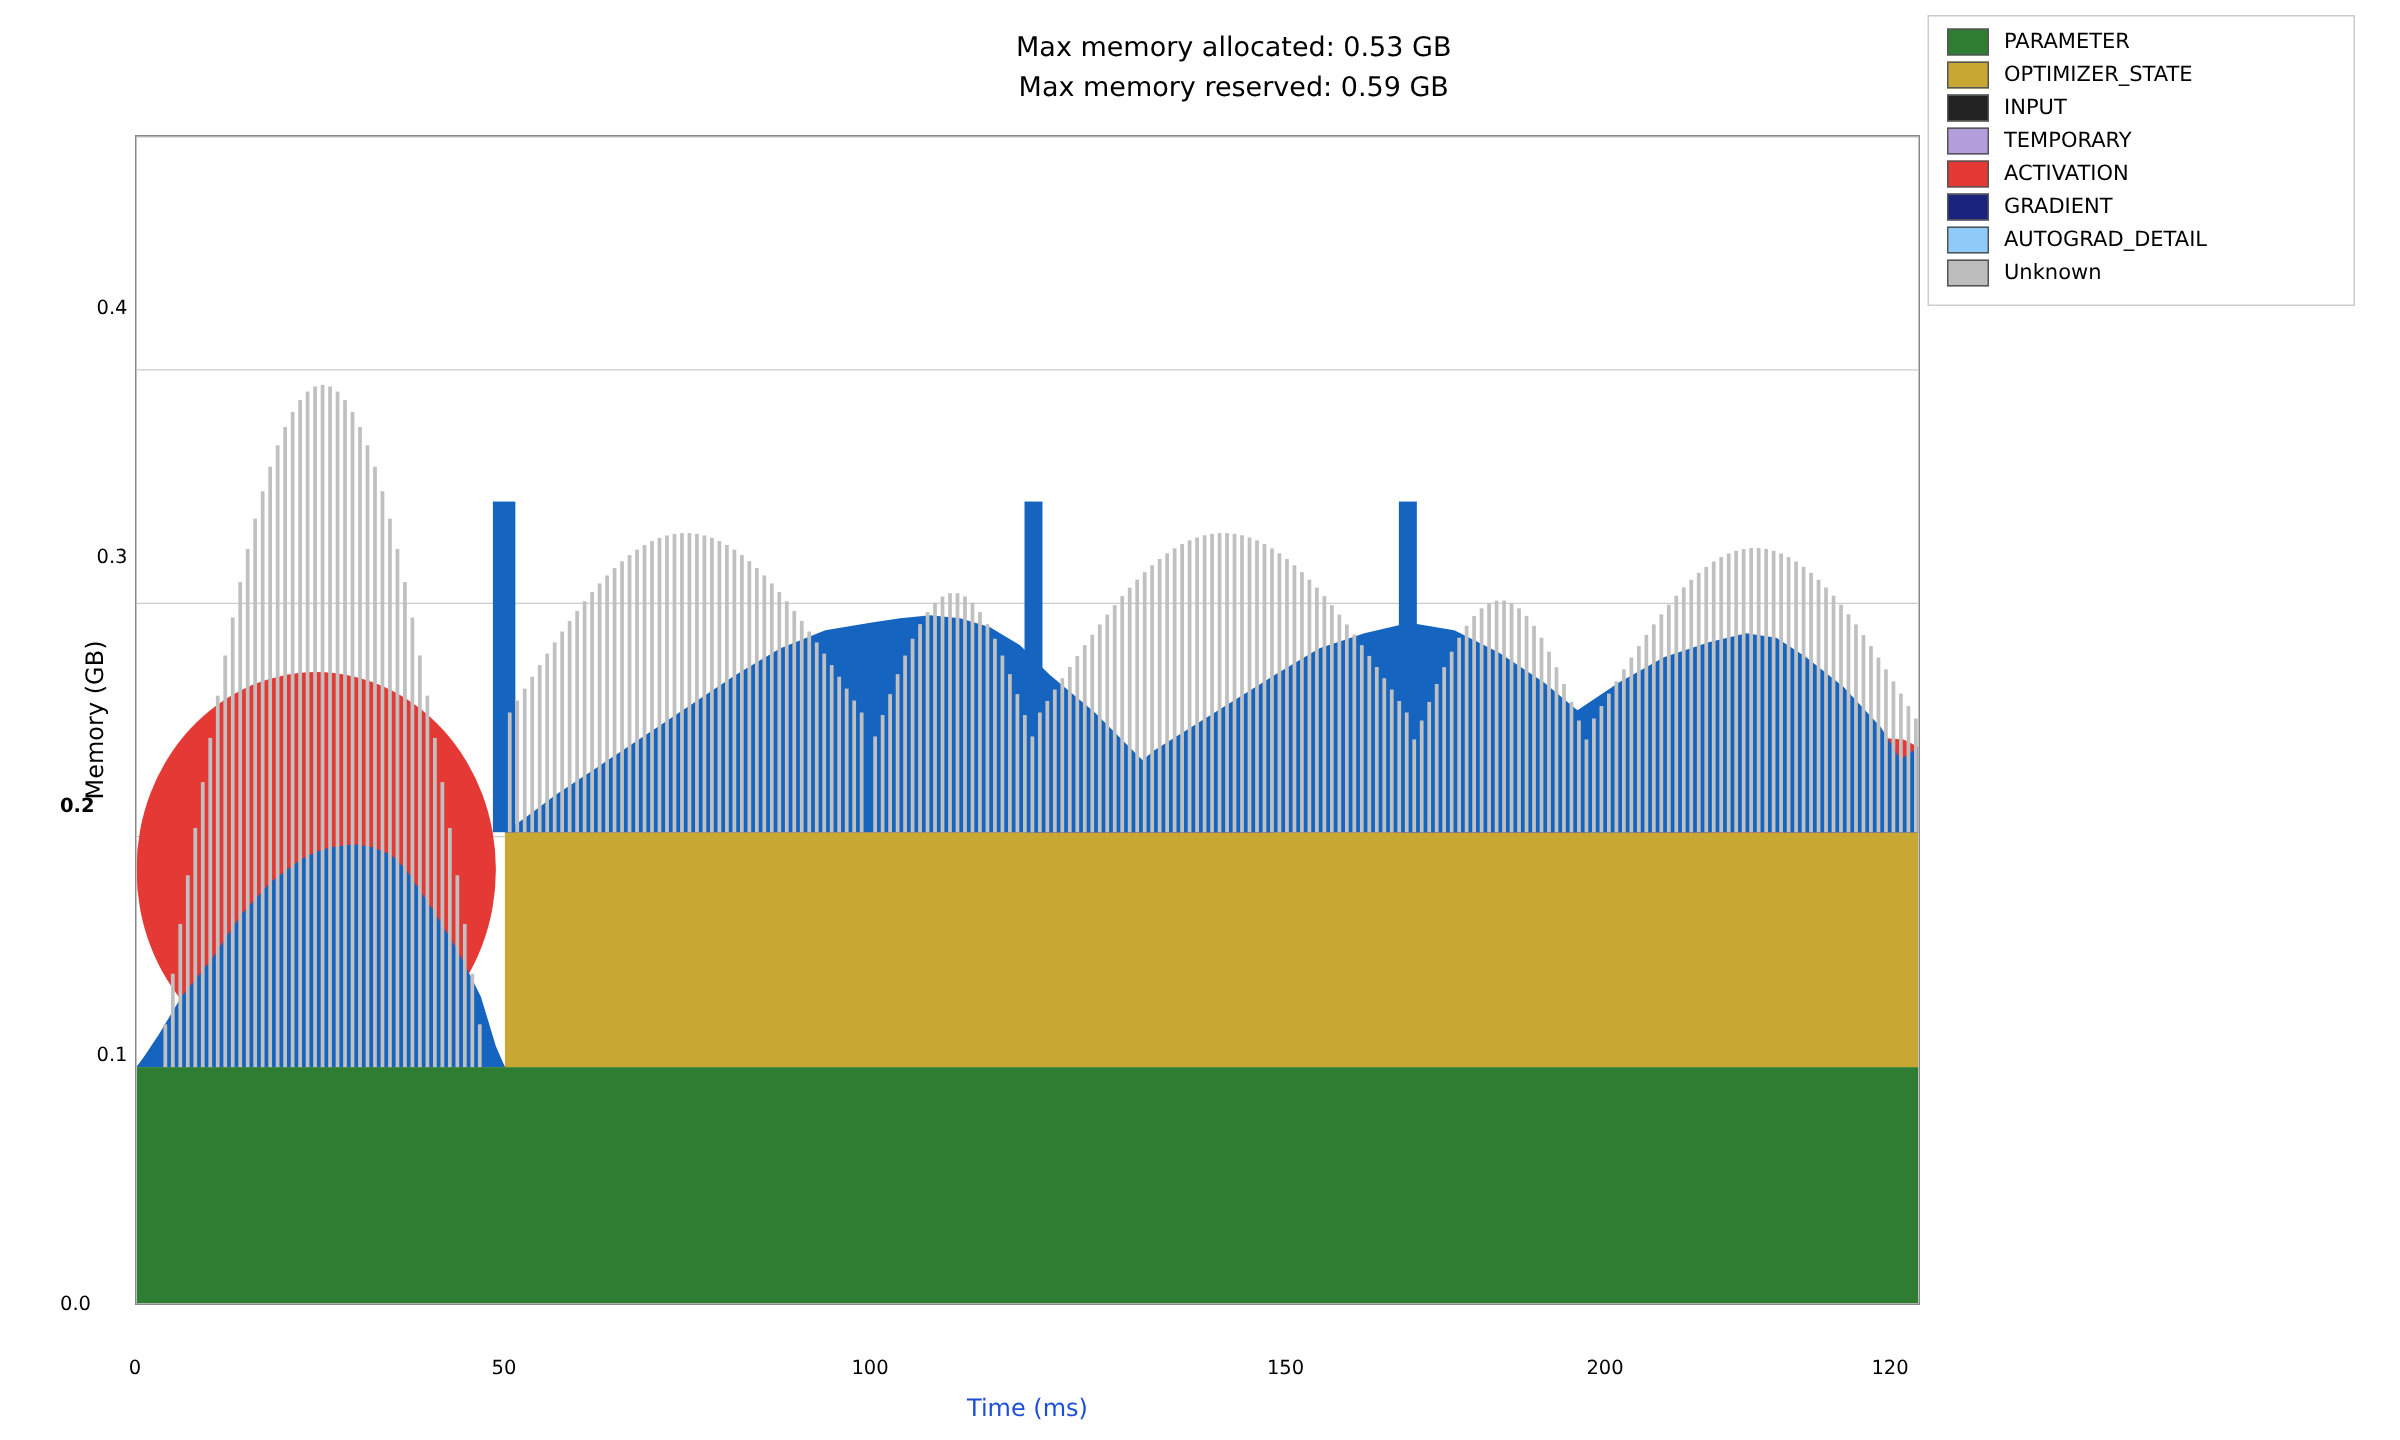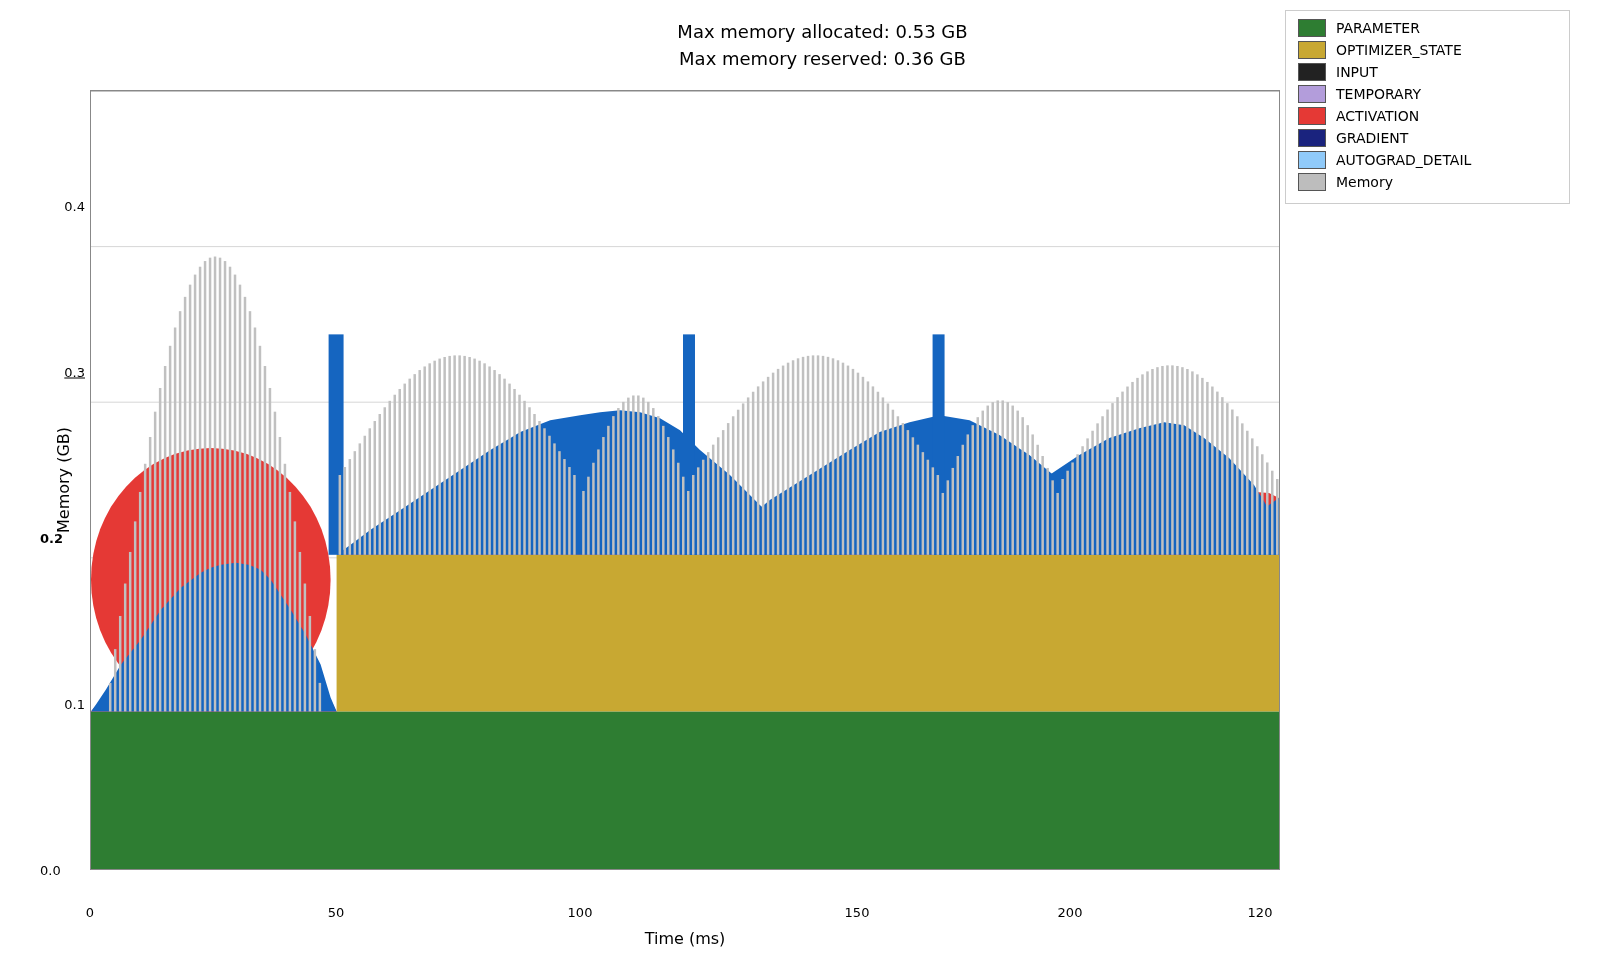--- a/index.html
+++ b/index.html
@@ -53,21 +53,21 @@
       color: #000;
       white-space: nowrap;
     }
     .axis-label-x {
       position: absolute;
       bottom: 12px;
       left: 90px;
       right: 320px;
       text-align: center;
       font-size: 16px;
-      color: #000000;
+      color: #1d4ed8;
     }
     
     .legend {
       position: absolute;
       top: 10px;
       right: 30px;
       width: 285px;
       border: 1px solid #ccc;
       background: #fff;
       padding: 8px 12px;
@@ -86,21 +86,21 @@
       border: 1px solid #555;
     }
   </style>
 </head>
 <body>
 
 <div class="chart-container">
 
   <div class="chart-title">
     <div>Max memory allocated: 0.53 GB</div>
-    <div>Max memory reserved: 0.36 GB</div>
+    <div>Max memory reserved: 0.59 GB</div>
   </div>
 
   <div class="axis-label-y">Memory (GB)</div>
 
   <div class="axis-label-x">Time (ms)</div>
 
   <div class="chart-area">
     <svg class="chart-svg" viewBox="0 0 1190 780" preserveAspectRatio="none">
       <defs>
         <clipPath id="chartClip">
@@ -401,21 +401,21 @@
         <rect x="962" y="390.33650163404906" width="2.5" height="74.66349836595094" fill="#c0c0c0"></rect>
         <rect x="967" y="403" width="2.5" height="62.000000000000014" fill="#c0c0c0"></rect>
       </svg>
   </div>
 
   <div style="position:absolute; top:90px; left:0; bottom:90px; right:320px; pointer-events:none;">
 
     <div style="position:absolute; right:calc(100% - 90px + 5px); bottom:0; transform:translateY(50%); font-size:13px; width:45px; text-align:left;">0.0</div>
     <div style="position:absolute; right:calc(100% - 90px + 5px); bottom:calc(100%/4.7*1); transform:translateY(50%); font-size:13px; width:45px; text-align:right;">0.1</div>
     <div style="position:absolute; right:calc(100% - 90px + 5px); bottom:calc(100%/4.7*2); transform:translateY(50%); font-size:13px; width:45px; text-align:left;font-weight:bold;">0.2</div>
-    <div style="position:absolute; right:calc(100% - 90px + 5px); bottom:calc(100%/4.7*3); transform:translateY(50%); font-size:13px; width:45px; text-align:right;text-decoration:underline;">0.3</div>
+    <div style="position:absolute; right:calc(100% - 90px + 5px); bottom:calc(100%/4.7*3); transform:translateY(50%); font-size:13px; width:45px; text-align:right;">0.3</div>
     <div style="position:absolute; right:calc(100% - 90px + 5px); bottom:calc(100%/4.7*4); transform:translateY(50%); font-size:13px; width:45px; text-align:right;">0.4</div>
   </div>
 
   <div style="position:absolute; bottom:55px; left:90px; right:320px;">
     <div style="position:absolute; left:0%; transform:translateX(-50%); font-size:13px;">0</div>
     <div style="position:absolute; left:calc(246/1190*100%); transform:translateX(-50%); font-size:13px;">50</div>
     <div style="position:absolute; left:calc(490/1190*100%); transform:translateX(-50%); font-size:13px;">100</div>
     <div style="position:absolute; left:calc(735/1190*100%); transform:translateX(-50%); font-size:13px;margin-left:32px;">150</div>
     <div style="position:absolute; left:calc(980/1190*100%); transform:translateX(-50%); font-size:13px;">200</div>
     <div style="position:absolute; left:calc(1170/1190*100%); transform:translateX(-50%); font-size:13px;">120</div>
@@ -445,17 +445,17 @@
     <div class="legend-item">
       <div class="legend-color" style="background:#1a237e;"></div>
       <span>GRADIENT</span>
     </div>
     <div class="legend-item">
       <div class="legend-color" style="background:#90caf9;"></div>
       <span>AUTOGRAD_DETAIL</span>
     </div>
     <div class="legend-item">
       <div class="legend-color" style="background:#bdbdbd;"></div>
-      <span>Memory</span>
+      <span>Unknown</span>
     </div>
   </div>
 
 </div>
 
 </body></html>

